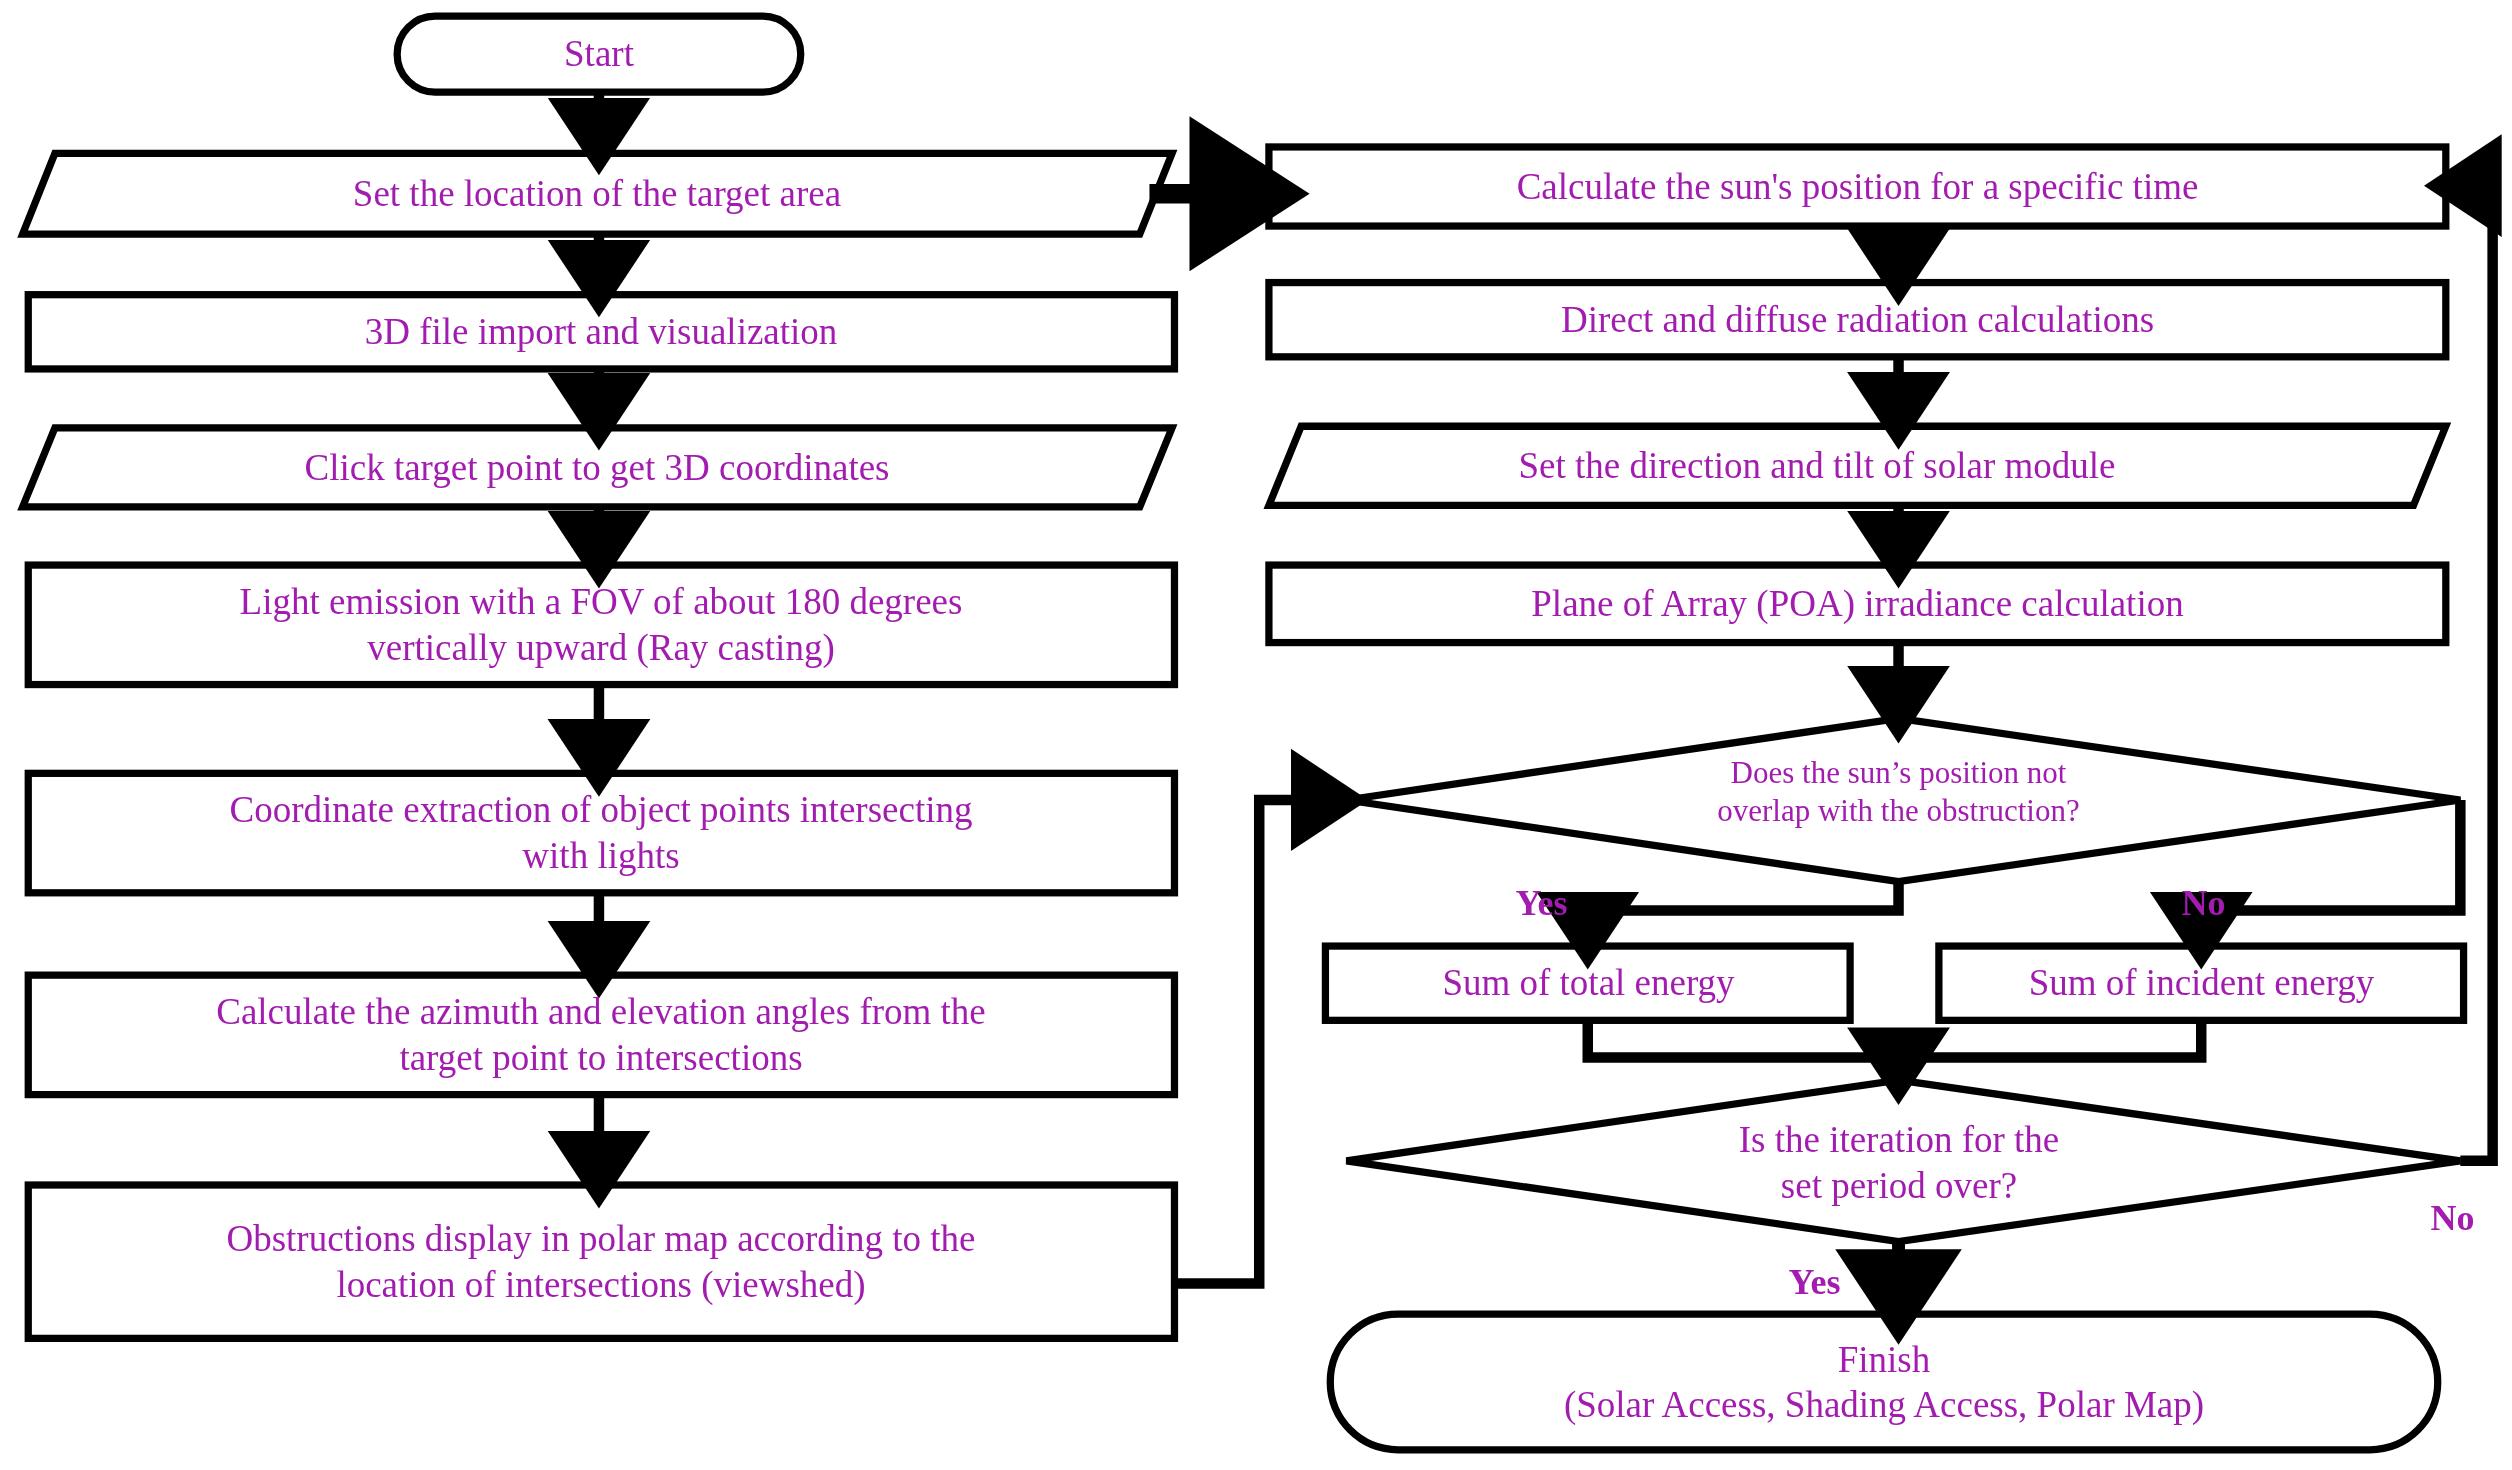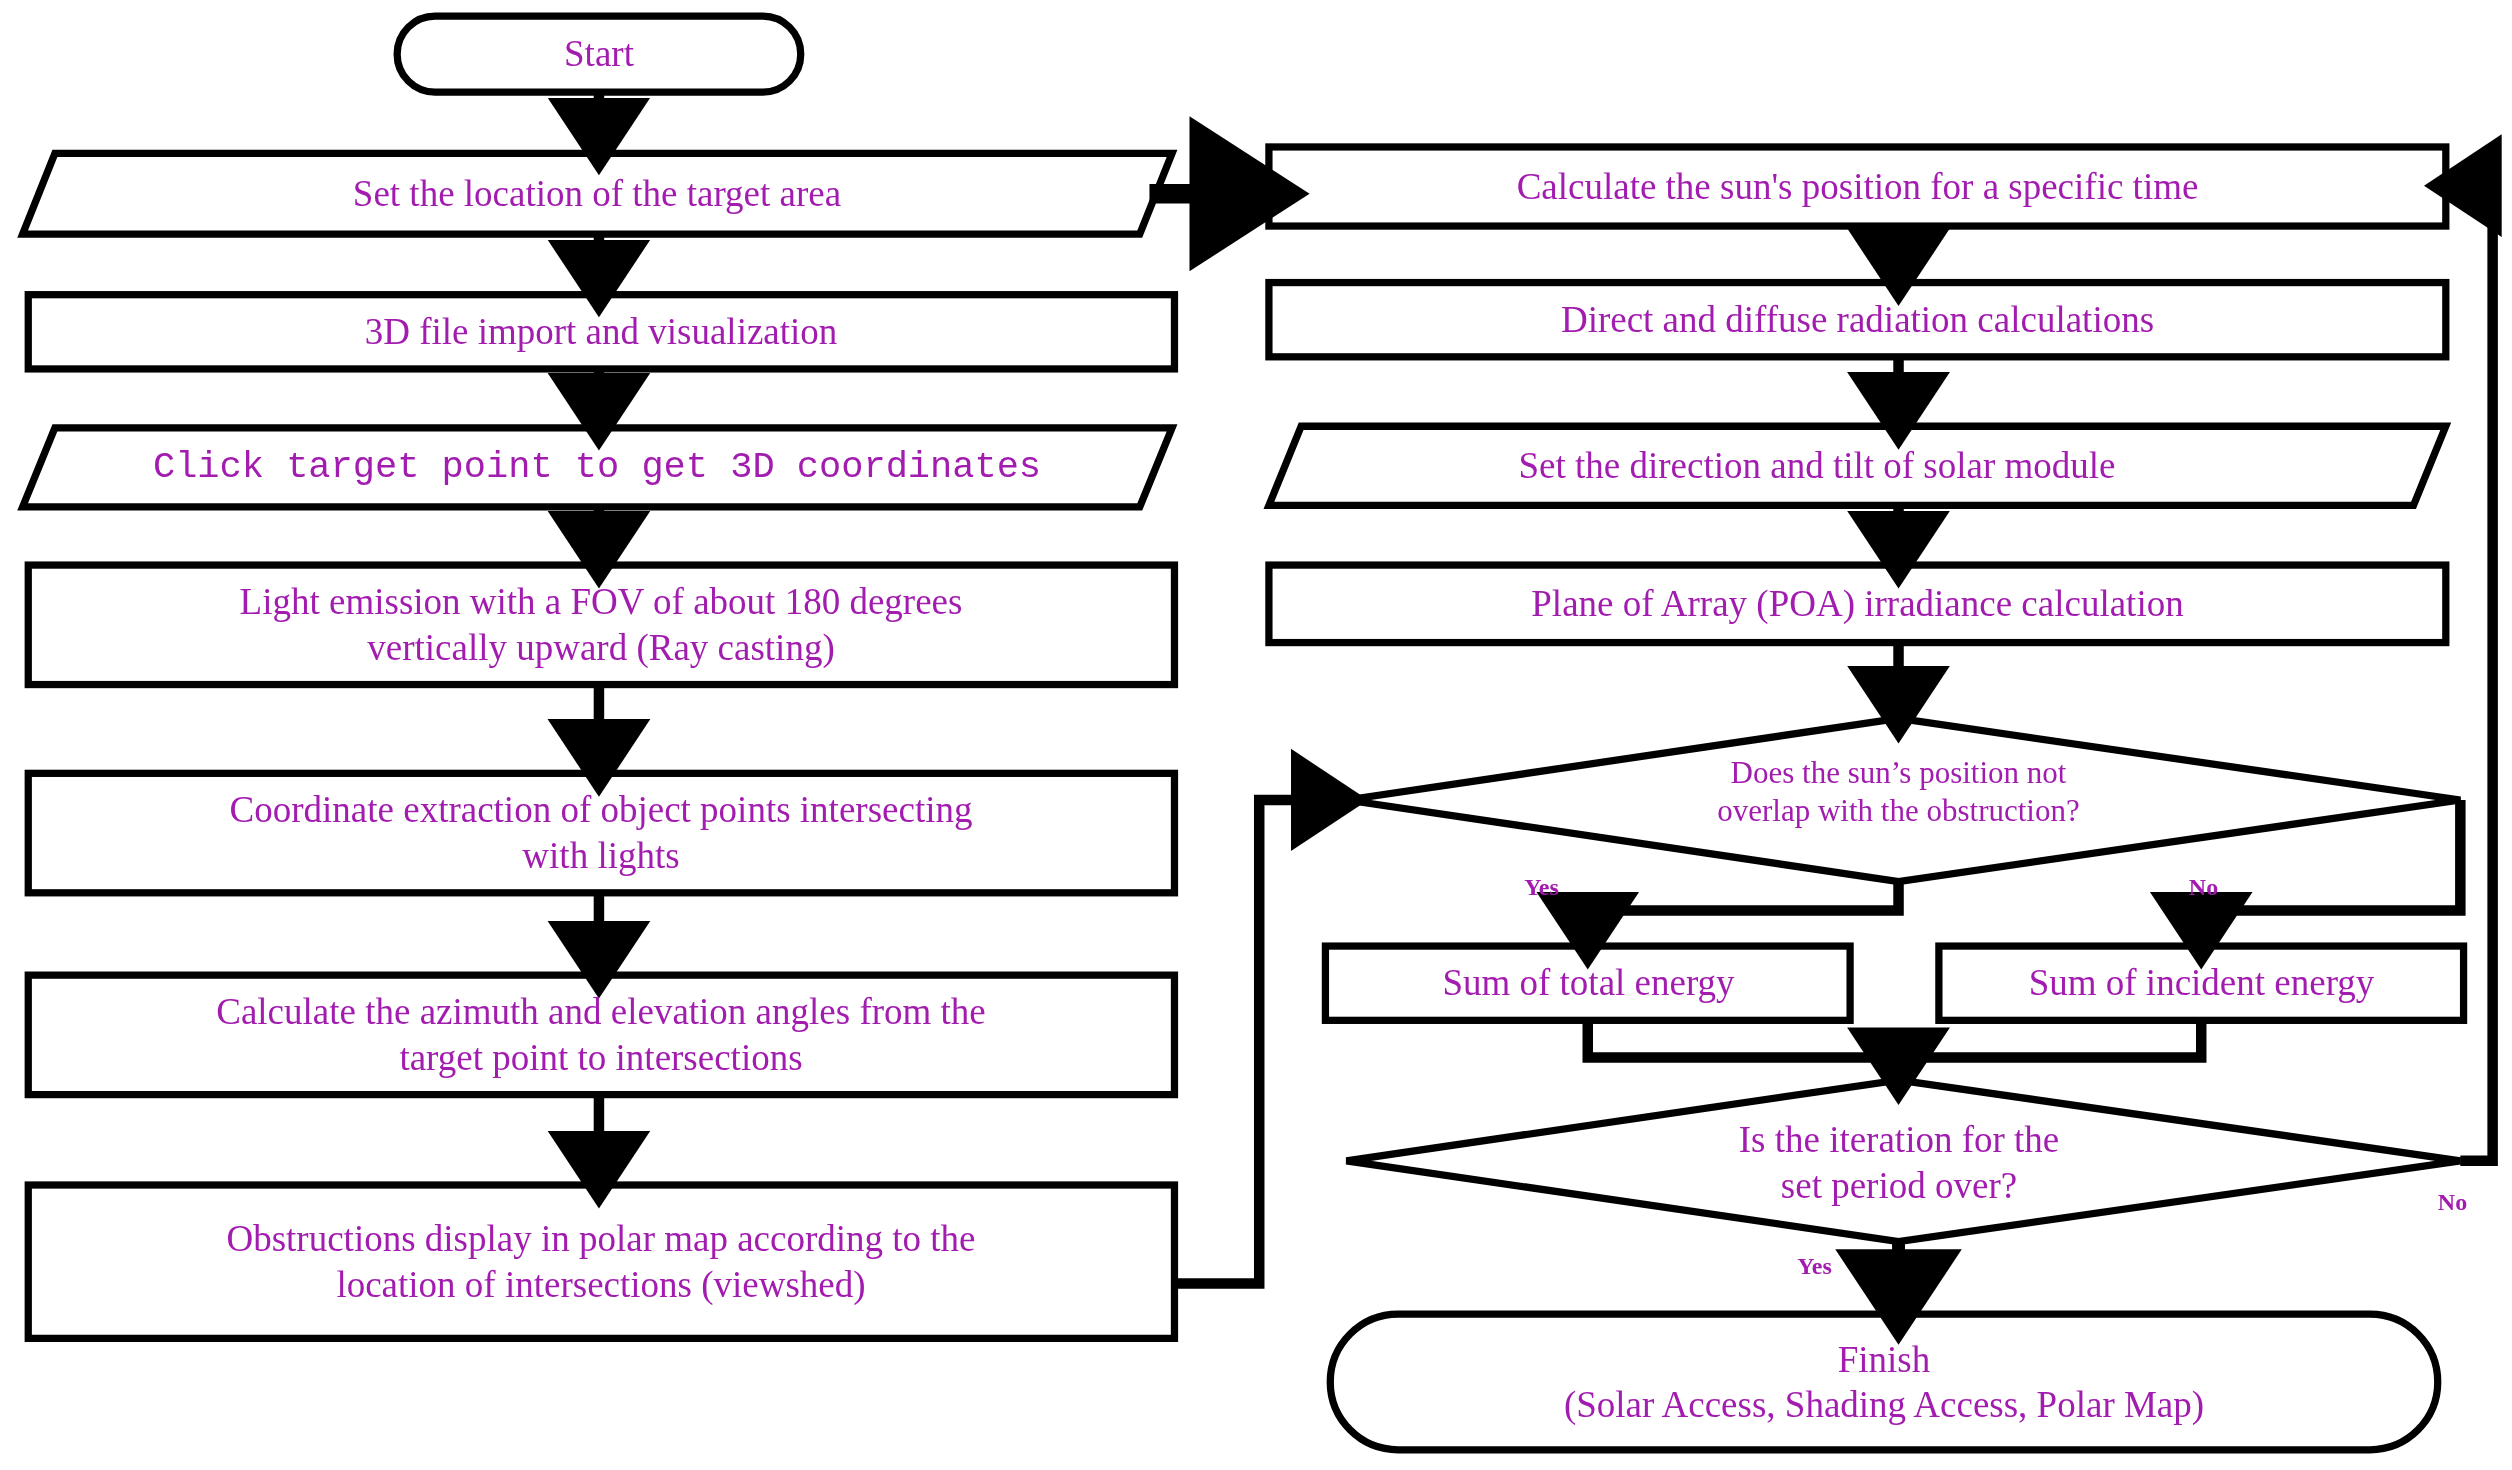--- a/index.html
+++ b/index.html
@@ -31,23 +31,24 @@
     text-align: center;
     color: #a21caf;
     font-family: "Liberation Serif", "DejaVu Serif", serif;
     line-height: 1.22;
     white-space: pre-line;
     pointer-events: none;
   }
   .t-main { font-size: 37px; }
   .t-small { font-size: 31px; }
   .t-branch {
-    font-size: 24px;
+    font-size: 36px;
     font-weight: bold;
     font-family: "Liberation Serif", "DejaVu Serif", serif;
+    margin-top: 16px;
   }
   .shape-hit {
     position: absolute;
   }
 </style>
 </head>
 <body>
 
 <div id="stage">
 
@@ -128,21 +129,21 @@
 
     <path d="M 3048,1438 L 3088,1438 L 3088,230 L 3042,230" fill="none" stroke="#000000" stroke-width="13" marker-end="url(#ar)"></path>
   </svg>
 
   <div class="node-text t-main" style="left:397px; top:16px; width:404px; height:76px;">Start</div>
 
   <div class="node-text t-main" style="left:48px; top:153px; width:1098px; height:81px;">Set the location of the target area</div>
 
   <div class="node-text t-main" style="left:28px; top:295px; width:1146px; height:74px;">3D file import and visualization</div>
 
-  <div class="node-text t-main" style="left:48px; top:428px; width:1098px; height:79px;font-family:Liberation Mono, monospace;">Click target point to get 3D coordinates</div>
+  <div class="node-text t-main" style="left:48px; top:428px; width:1098px; height:79px;">Click target point to get 3D coordinates</div>
 
   <div class="node-text t-main" style="left:36px; top:565px; width:1130px; height:119px;">Light emission with a FOV of about 180 degrees
 vertically upward (Ray casting)</div>
 
   <div class="node-text t-main" style="left:36px; top:773px; width:1130px; height:119px;">Coordinate extraction of object points intersecting
 with lights</div>
 
   <div class="node-text t-main" style="left:36px; top:975px; width:1130px; height:119px;">Calculate the azimuth and elevation angles from the
 target point to intersections</div>
 

